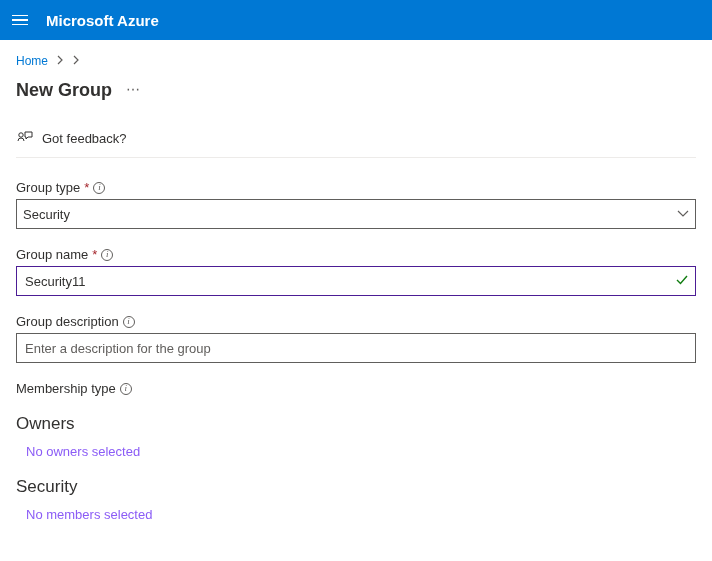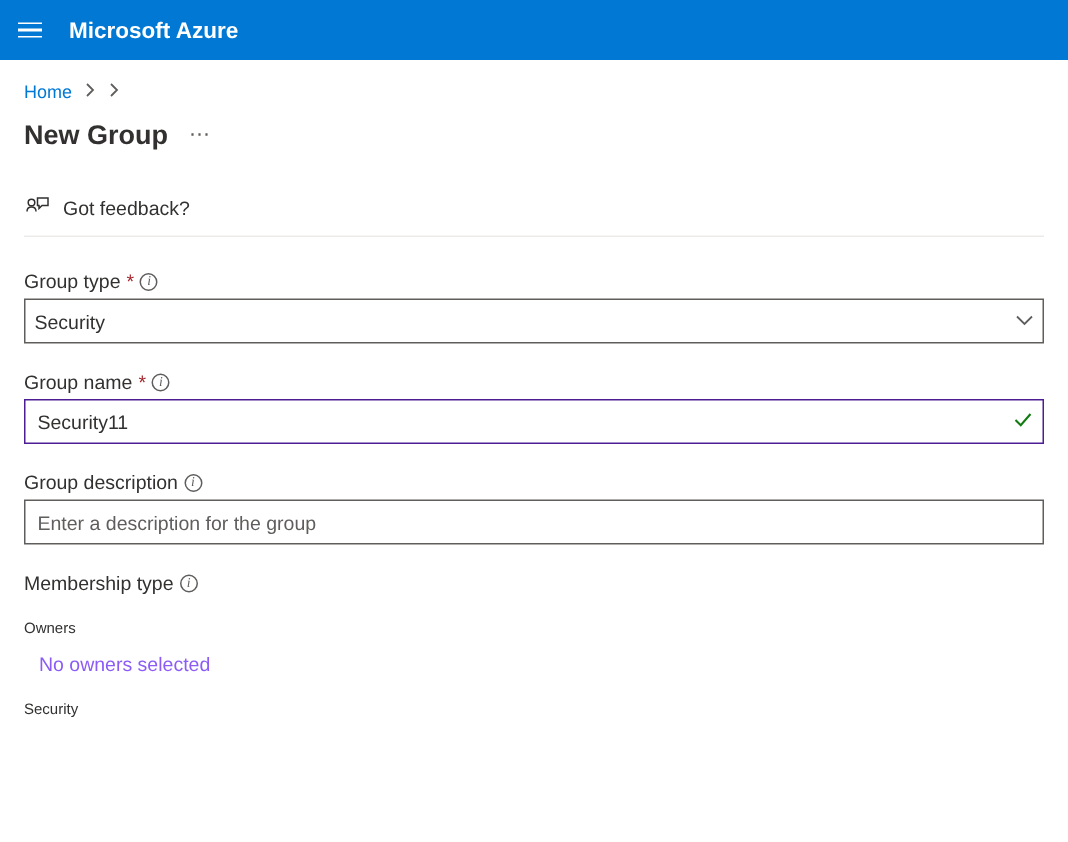--- a/index.html
+++ b/index.html
@@ -25,21 +25,21 @@
   .select-box, .text-input { width: 100%; border: 1px solid #605e5c; height: 30px; display: flex; align-items: center; padding: 0 6px; font-size: 13px; background: #fff; position: relative; }
   .select-box { cursor: pointer; justify-content: space-between;}
   .select-box.disabled { background: #f3f2f1; color: #a19f9d; border-color: #c8c6c4; cursor: not-allowed; }
   .select-box.disabled .chev { color: #a19f9d; }
   .chev { font-size: 12px; color: #605e5c;}
   .text-input { }
   .text-input input { border: none; outline: none; width: 100%; height: 100%; font-size: 13px; font-family: inherit; background: transparent; color: #323130; }
   .text-input input::placeholder { color: #605e5c; }
   .valid-border { border: 1px solid #4c1d95; }
   .check { color: #107c10; }
-  .section-h { font-size: 10px; font-weight: 400; margin: 0 0 10px 0; }
+  .section-h { font-size: 17px; font-weight: 400; margin: 0 0 10px 0; }
   .link { color: #8b5cf6; font-size: 13px; cursor: pointer; padding-left: 10px; display: block; margin-bottom: 18px;}
 </style>
 </head>
 <body>
 
 <div class="root">
 
   <div class="topbar">
     <div class="hamburger">
       <span></span>
@@ -130,16 +130,17 @@
       </div>
     </div>
 
     <div class="form-group" style="margin-bottom:6px;">
       <div class="section-h">Owners</div>
       <a class="link">No owners selected</a>
     </div>
 
     <div class="form-group">
       <div class="section-h">Security</div>
+      <a class="link">No members selected</a>
     </div>
 
   </div>
 </div>
 
 </body></html>

